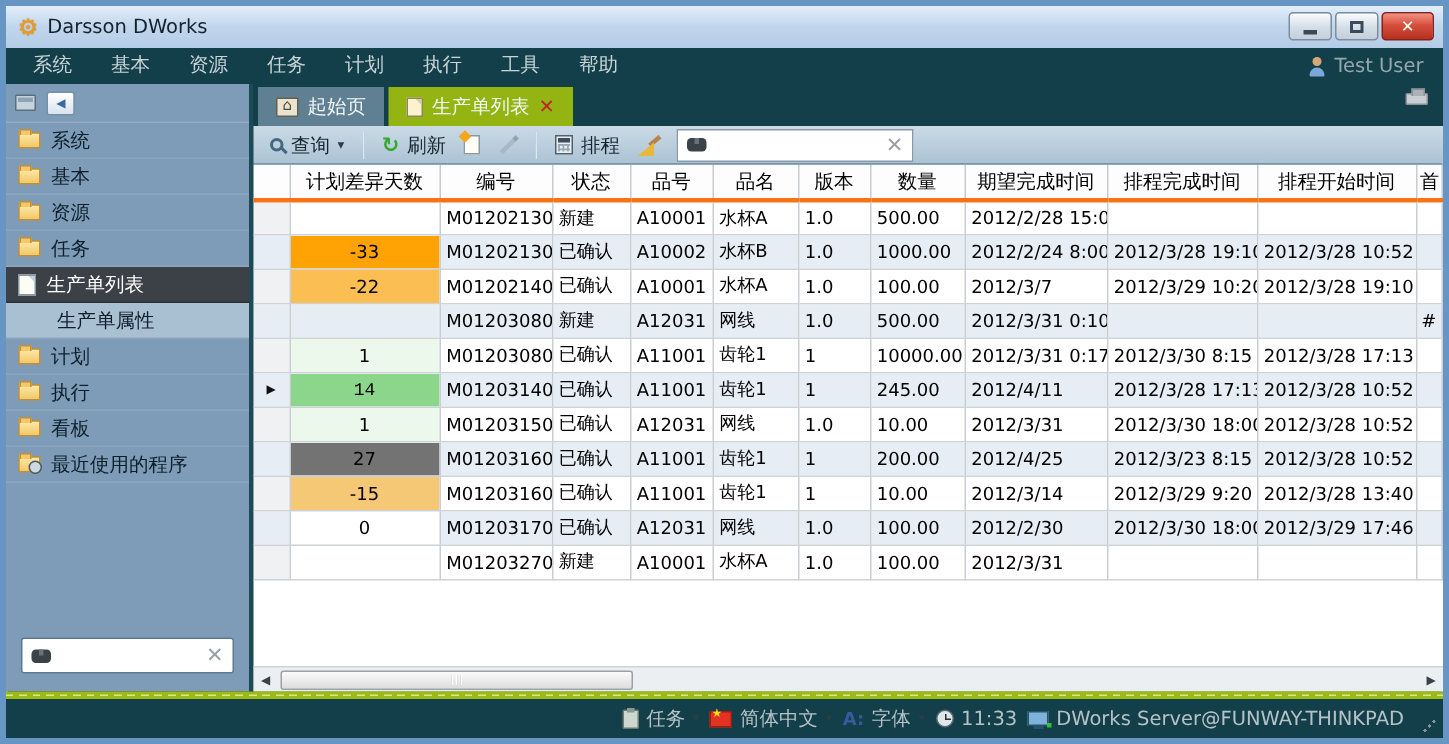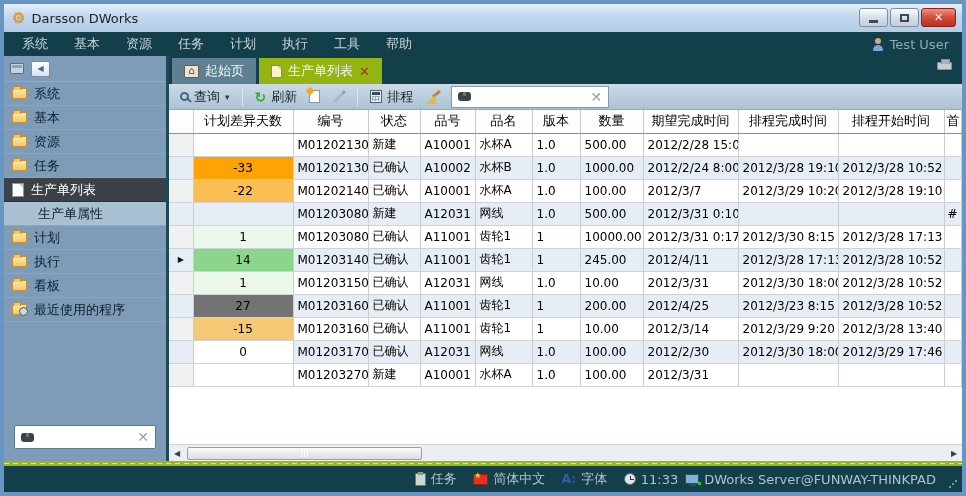--- a/index.html
+++ b/index.html
@@ -93,21 +93,21 @@
         background:linear-gradient(90deg,#9aa8b2 1px,transparent 1px) 0 0/3px 100%, linear-gradient(#9aa8b2 1px,transparent 1px) 0 0/100% 3px; }
   .broom-icon { width:15px; height:14px; position:relative; }
   .broom-icon::before { content:""; position:absolute; right:1px; top:0; width:9px; height:3px; background:#b8824a; transform:rotate(-40deg); transform-origin:right top; }
   .broom-icon::after { content:""; position:absolute; left:0; bottom:0; border-style:solid; border-width:0 0 9px 11px; border-color:transparent transparent #e8b83c transparent; }
   .tool-search { width:158px; height:22px; background:#fff; border:1px solid #8a9aa8; display:flex; align-items:center; gap:6px; padding:0 6px; margin-left:2px; }
 
   
   .grid-wrap { flex:1; background:#ffffff; position:relative; overflow:hidden; display:flex; flex-direction:column; }
   table.grid { border-collapse:collapse; table-layout:fixed; width:100%; }
   .grid th { height:23px; background:#fdfdfd; font-weight:normal; font-size:13px; color:#000;
-             border-right:1px solid #c6cbd1; border-bottom:1px solid #f97316; text-align:center;
+             border-right:1px solid #c6cbd1; border-bottom:3px solid #f97316; text-align:center;
              overflow:hidden; white-space:nowrap; padding:0 2px; }
   .grid td { height:23px; font-size:12px; color:#000; border-right:1px solid #c9ced4; border-bottom:1px solid #ced3d9;
              overflow:hidden; white-space:nowrap; padding:0 4px; }
   .grid td.ind { background:#f0f1f3; padding:0; text-align:center; font-size:8px; color:#111; }
   .grid tr.alt td { background:#e7edf4; }
   .grid tr td.diff { text-align:center; }
   .grid td.num { }
   .grid td.hash { background:#9aa0a5; padding:0 3px; }
 
   
@@ -369,21 +369,21 @@
                 <td>齿轮1</td>
                 <td>1</td>
                 <td class="num">10000.00</td>
                 <td>2012/3/31 0:17</td>
                 <td>2012/3/30 8:15</td>
                 <td>2012/3/28 17:13</td>
                 <td></td>
               </tr>
               <tr class="alt">
                 <td class="ind">▶</td>
-                <td class="diff" style="background: rgb(139, 214, 139);">14</td>
+                <td class="diff" style="background: rgb(139, 214, 139); font-family: Liberation Mono, monospace;">14</td>
                 <td>M012031402</td>
                 <td>已确认</td>
                 <td>A11001</td>
                 <td>齿轮1</td>
                 <td>1</td>
                 <td class="num">245.00</td>
                 <td>2012/4/11</td>
                 <td>2012/3/28 17:13</td>
                 <td>2012/3/28 10:52</td>
                 <td></td>

